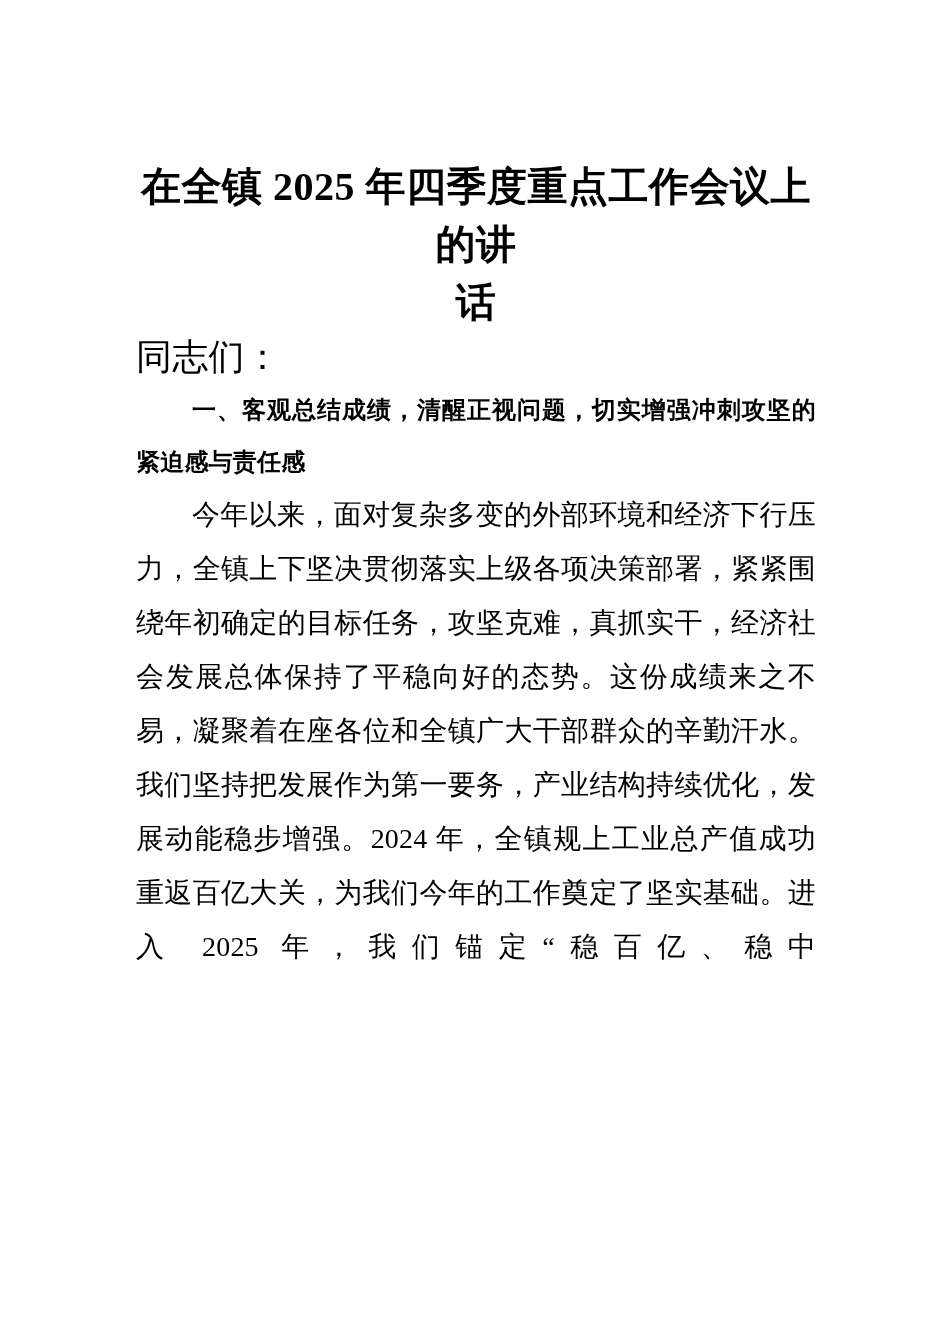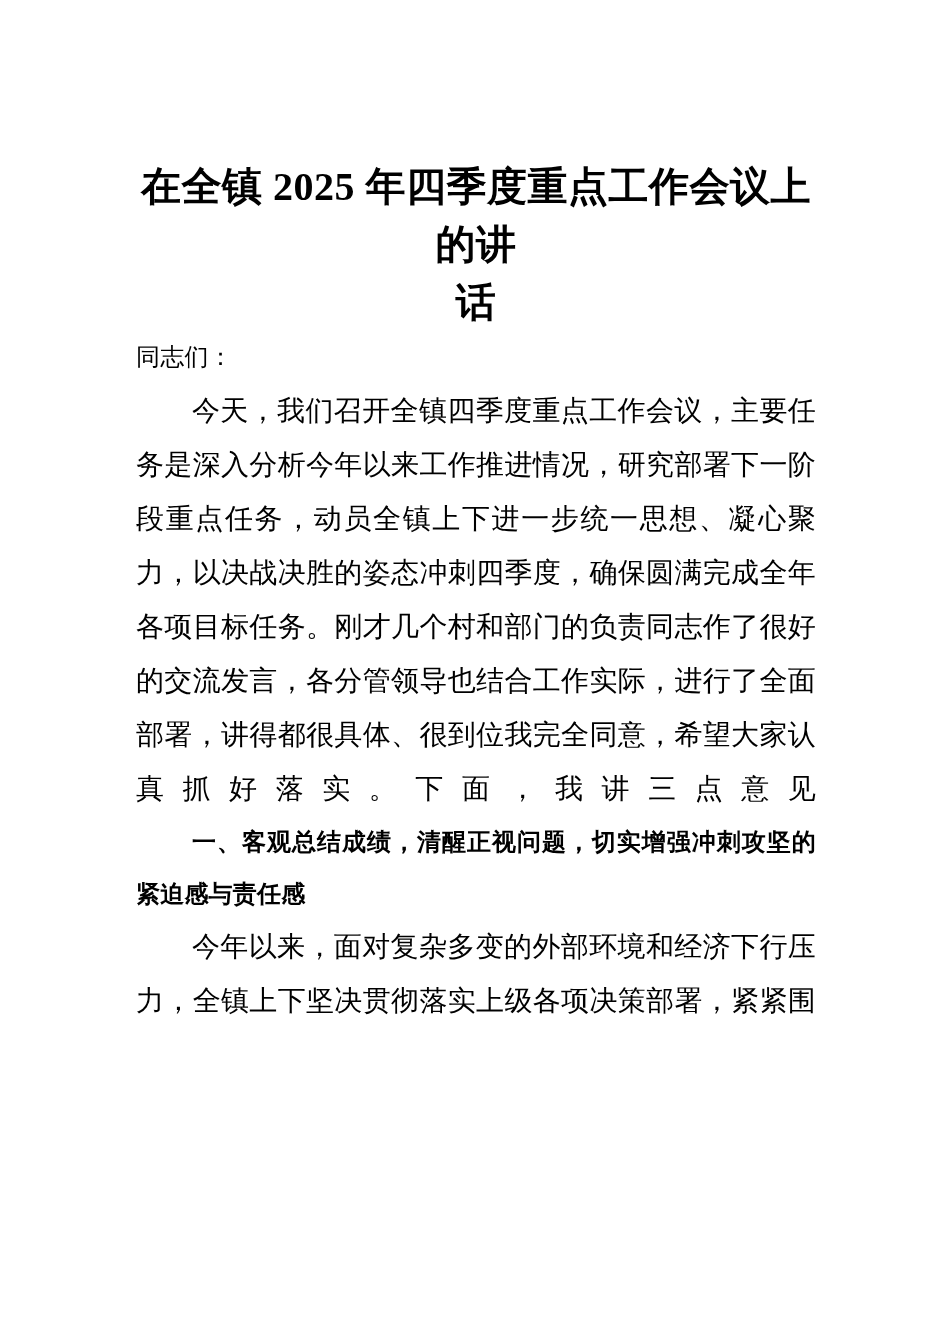--- a/index.html
+++ b/index.html
@@ -36,21 +36,21 @@
   
   .body-area {
     position: absolute;
     left: 136px;
     top: 330px;
     width: 680px;
   }
 
   .salutation {
     font-family: "Liberation Serif", "DejaVu Serif", serif;
-    font-size: 24px;
+    font-size: 36px;
     line-height: 54px;
     color: #000000;
     text-align: left;
     margin: 0;
     letter-spacing: 0.2px;
   }
 
   .para {
     font-family: "Liberation Serif", "DejaVu Serif", serif;
     font-size: 28px;
@@ -96,21 +96,20 @@
 
   <div class="doc-title">
     <div>在全镇 2025 年四季度重点工作会议上的讲</div>
     <div>话</div>
   </div>
 
   <div class="body-area">
 
     <p class="salutation">同志们：</p>
 
-    <p class="para">今天，我们召开全镇四季度重点工作会议，主要任务是深入分析今年以来工作推进情况，研究部署下一阶段重点任务，动员全镇上下进一步统一思想、凝心聚力，以决战决胜的姿态冲刺四季度，确保圆满完成全年各项目标任务。刚才几个村和部门的负责同志作了很好的交流发言，各分管领导也结合工作实际，进行了全面部署，讲得都很具体、很到位我完全同意，希望大家认真抓好落实。下面，我讲三点意见</p>
 
     <p class="section-heading">一、客观总结成绩，清醒正视问题，切实增强冲刺攻坚的紧迫感与责任感</p>
 
     <p class="para">今年以来，面对复杂多变的外部环境和经济下行压力，全镇上下坚决贯彻落实上级各项决策部署，紧紧围绕年初确定的目标任务，攻坚克难，真抓实干，经济社会发展总体保持了平稳向好的态势。这份成绩来之不易，凝聚着在座各位和全镇广大干部群众的辛勤汗水。我们坚持把发展作为第一要务，产业结构持续优化，发展动能稳步增强。2024 年，全镇规上工业总产值成功重返百亿大关，为我们今年的工作奠定了坚实基础。进入 2025 年，我们锚定“稳百亿、稳中</p>
 
   </div>
 
   <div class="page-number">1</div>
 
 </div>

